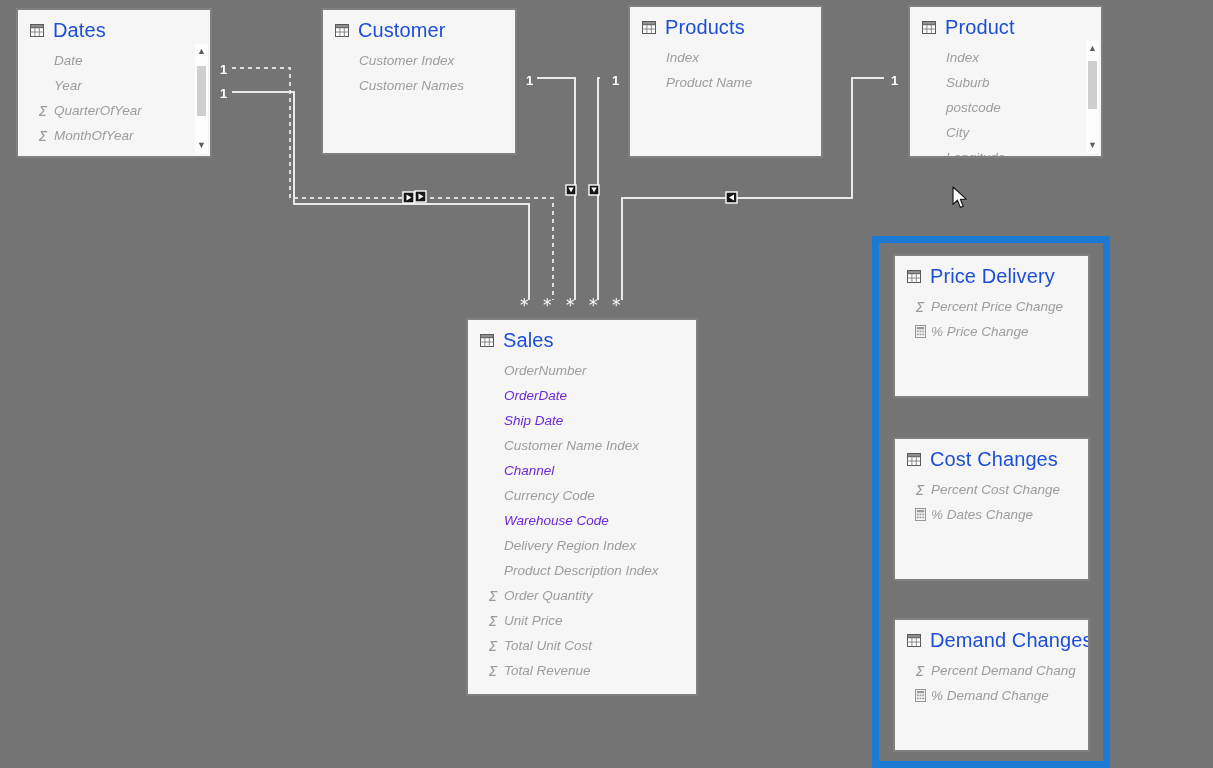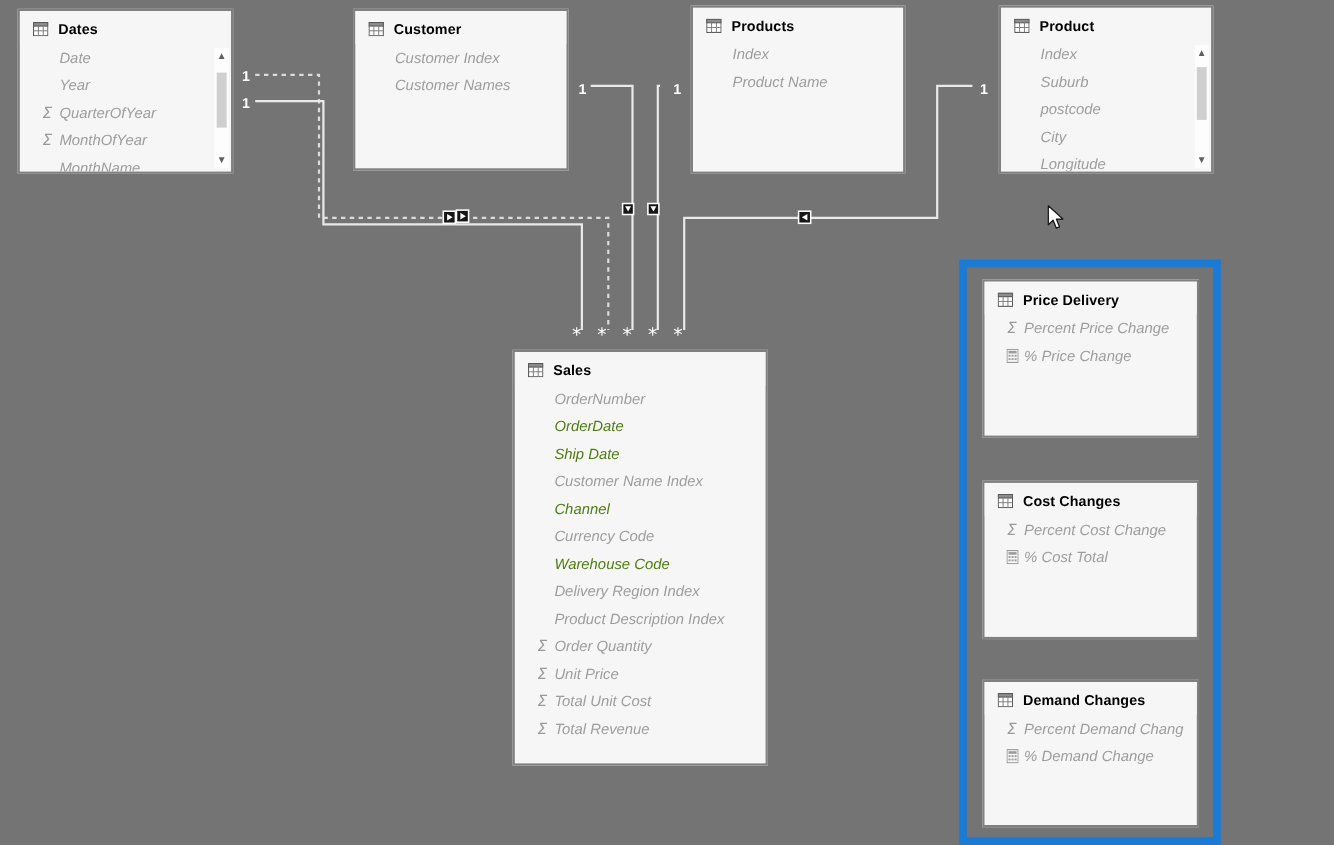--- a/index.html
+++ b/index.html
@@ -21,42 +21,42 @@
     box-sizing:border-box;
     overflow:hidden;
   }
   .tbl-hdr{
     display:flex;align-items:center;
     gap:9px;
     padding:9px 10px 6px 12px;
     background:#f6f6f6;
   }
   .tbl-title{
-    font-size:13px;
-    font-weight:bold;
-    color:#000000;
+    font-size:20px;
+    font-weight:normal;
+    color:#1d4ed8;
     letter-spacing:.1px;
     white-space:nowrap;
   }
   .grid-icon{
     width:14px;height:13px;
     flex:0 0 auto;
     display:block;
   }
   .fields{padding:0 0 4px 0;font-style:italic;}
   .fld{
     display:flex;align-items:center;
     height:25px;
     padding-left:36px;
     font-size:13.5px;
     color:#9d9d9d;
     white-space:nowrap;
     position:relative;
   }
-  .fld.dark{color:#4d7c0f;}
+  .fld.dark{color:#6d28d9;}
   .fld .gl{
     position:absolute;left:18px;top:50%;
     transform:translateY(-50%);
     width:14px;height:14px;
     display:flex;align-items:center;justify-content:center;
     color:#9a9a9a;
   }
   .sigma{font-size:14px;line-height:1;color:#9a9a9a;font-family:"DejaVu Sans",sans-serif;}
 
   
@@ -359,21 +359,21 @@
             <rect x="0.5" y="0.5" width="11" height="13" fill="none" stroke="#8f8f8f"></rect>
             <rect x="2" y="2" width="8" height="2.6" fill="#9c9c9c"></rect>
             <rect x="2" y="6" width="2" height="1.8" fill="#9c9c9c"></rect>
             <rect x="5" y="6" width="2" height="1.8" fill="#9c9c9c"></rect>
             <rect x="8" y="6" width="2" height="1.8" fill="#9c9c9c"></rect>
             <rect x="2" y="9.3" width="2" height="1.8" fill="#9c9c9c"></rect>
             <rect x="5" y="9.3" width="2" height="1.8" fill="#9c9c9c"></rect>
             <rect x="8" y="9.3" width="2" height="1.8" fill="#9c9c9c"></rect>
           </svg>
         </span>
-        <span>% Cost Total</span>
+        <span>% Dates Change</span>
       </div>
     </div>
   </div>
 
   <div class="tbl" style="left:893px;top:618px;width:197px;height:134px;">
     <div class="tbl-hdr">
       <svg class="grid-icon" viewBox="0 0 14 13">
         <rect x="0.5" y="0.5" width="13" height="12" fill="#ffffff" stroke="#5a5a5a"></rect>
         <rect x="0.5" y="0.5" width="13" height="3.2" fill="#8e8e8e" stroke="#5a5a5a"></rect>
         <path d="M4.9 3.7V12.5M9.3 3.7V12.5M0.5 8H13.5" stroke="#7d7d7d" stroke-width="0.9"></path>

